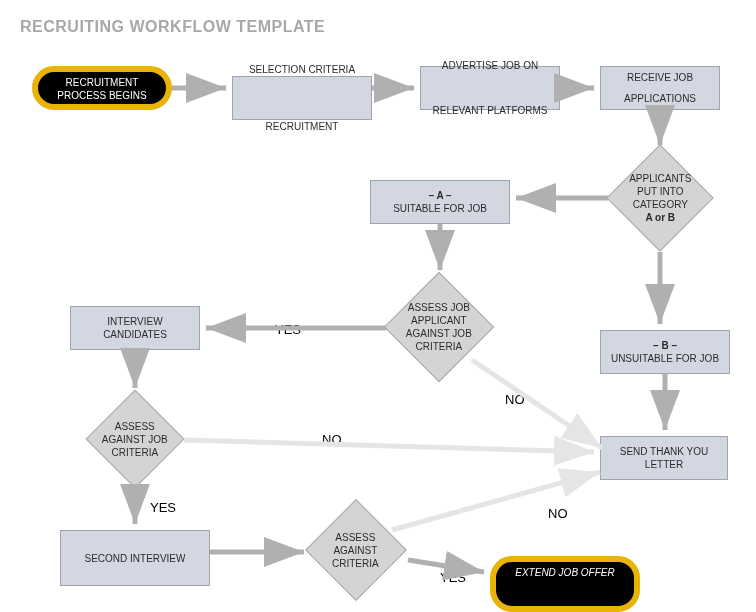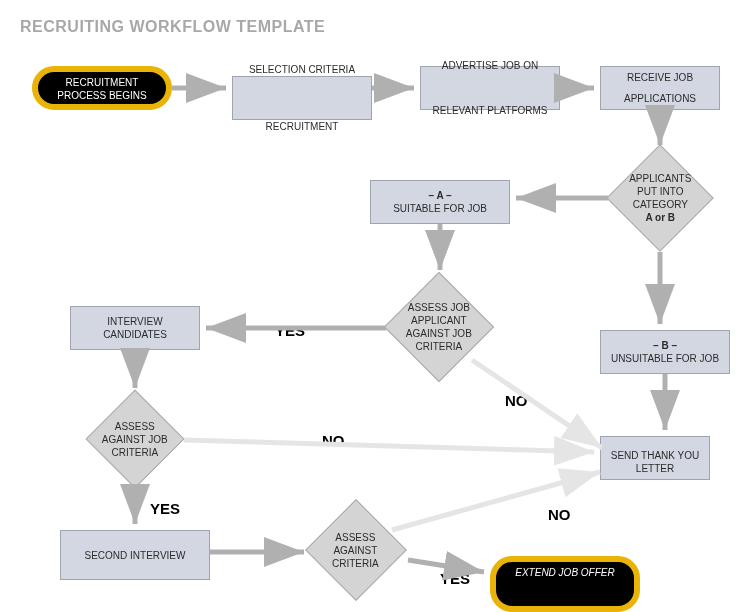--- a/index.html
+++ b/index.html
@@ -49,22 +49,22 @@
     color: #2b2b2b;
     transform: rotate(45deg);
   }
   .diamond .inner {
     transform: rotate(-45deg);
     width: 140%;
     text-align: center;
   }
   .edge-label {
     position: absolute;
-    font-size: 15px;
-    font-weight: bold;
+    font-size: 13px;
+    font-weight: normal;
     color: #000;
   }
   svg.arrows {
     position: absolute;
     left: 0; top: 0;
     width: 756px; height: 612px;
     pointer-events: none;
   }
 </style>
 </head>
@@ -126,33 +126,33 @@
 </div>
 
 <div class="node diamond" style="left:100px; top:404px; width:70px; height:70px;">
   <div class="inner">
     <div>ASSESS</div>
     <div>AGAINST JOB</div>
     <div>CRITERIA</div>
   </div>
 </div>
 
-<div class="node rect" style="left:60px; top:530px; width:150px; height:50px;">
+<div class="node rect" style="left:60px; top:530px; width:150px; height:56px;">
   <span>SECOND INTERVIEW</span>
 </div>
 
 <div class="node diamond" style="left:320px; top:514px; width:72px; height:72px;">
   <div class="inner">
     <div>ASSESS</div>
     <div>AGAINST</div>
     <div>CRITERIA</div>
   </div>
 </div>
 
-<div class="node rect" style="left:600px; top:436px; width:110px; height:44px;justify-content:flex-end;">
+<div class="node rect" style="left:600px; top:436px; width:128px; height:44px;">
   <span>SEND THANK YOU</span>
   <span>LETTER</span>
 </div>
 
 <div class="node pill" style="left:490px; top:556px; width:150px; height:56px;font-style:italic;">
   <span>EXTEND JOB OFFER</span>
 </div>
 
 <div class="edge-label" style="left:275px; top:322px;">YES</div>
 <div class="edge-label" style="left:505px; top:392px;">NO</div>

